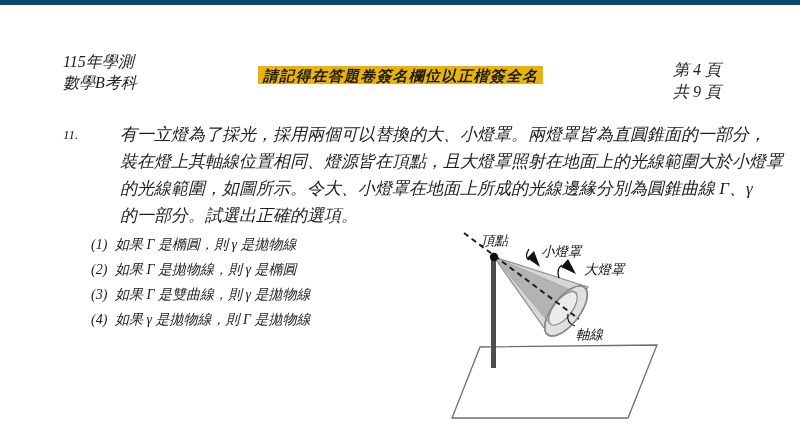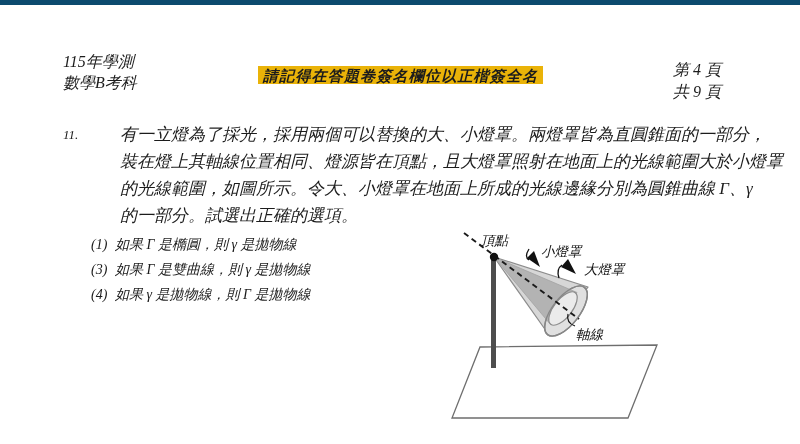--- a/index.html
+++ b/index.html
@@ -78,20 +78,23 @@
     <div class="q-line">裝在燈上其軸線位置相同、燈源皆在頂點，且大燈罩照射在地面上的光線範圍大於小燈罩</div>
     <div class="q-line">的光線範圍，如圖所示。令大、小燈罩在地面上所成的光線邊緣分別為圓錐曲線 Γ、γ</div>
     <div class="q-line">的一部分。試選出正確的選項。</div>
   </div>
 
   <div class="options">
     <div class="option-row">
       <span class="opt-num">(1)</span><span>如果 Γ 是橢圓，則 γ 是拋物線</span>
     </div>
     <div class="option-row">
+      <span class="opt-num">(2)</span><span>如果 Γ 是拋物線，則 γ 是橢圓</span>
+    </div>
+    <div class="option-row">
       <span class="opt-num">(3)</span><span>如果 Γ 是雙曲線，則 γ 是拋物線</span>
     </div>
     <div class="option-row">
       <span class="opt-num">(4)</span><span>如果 γ 是拋物線，則 Γ 是拋物線</span>
     </div>
   </div>
 
   <div class="figure-wrap">
     <svg width="350" height="232" viewBox="440 214 350 232" xmlns="http://www.w3.org/2000/svg">
 

